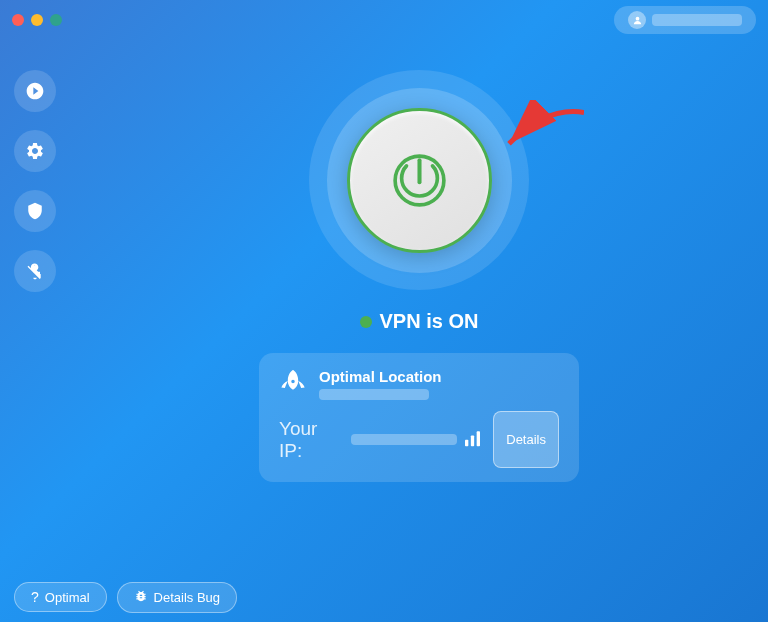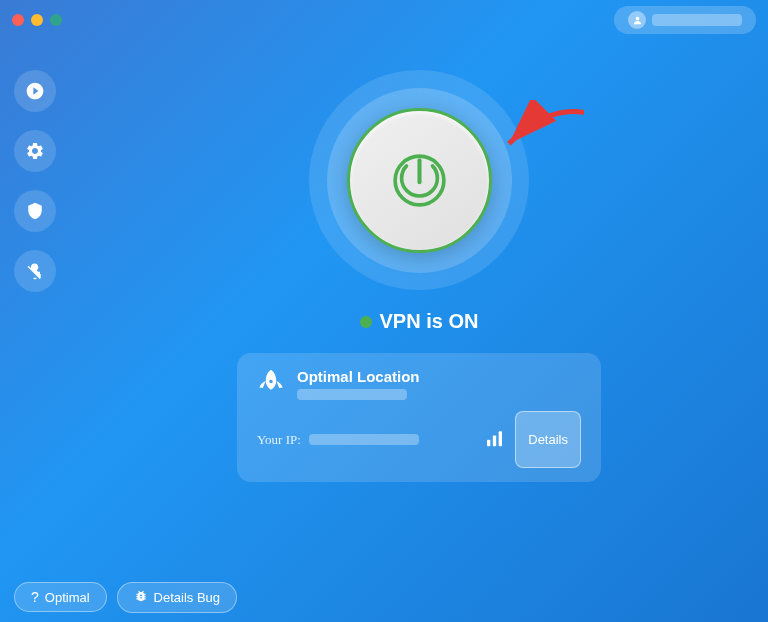--- a/index.html
+++ b/index.html
@@ -181,21 +181,21 @@
       border-radius: 50%;
       background: #4caf50;
     }
 
     
     .location-card {
       margin-top: 20px;
       background: rgba(255,255,255,0.15);
       border-radius: 14px;
       padding: 14px 20px;
-      width: 364px;
+      width: 320px;
     }
 
     .location-top {
       display: flex;
       align-items: center;
       gap: 12px;
       margin-bottom: 10px;
     }
 
     .location-icon {
@@ -224,22 +224,21 @@
     }
 
     .location-bottom {
       display: flex;
       align-items: center;
       gap: 8px;
     }
 
     .ip-label {
       color: rgba(255,255,255,0.85);
-      font-size: 13px;
-      font-family: Liberation Serif, serif;
+      font-size: 19px;
     }
 
     .ip-value {
       background: rgba(255,255,255,0.3);
       border-radius: 4px;
       width: 110px;
       height: 11px;
       display: inline-block;
       vertical-align: middle;
     }

